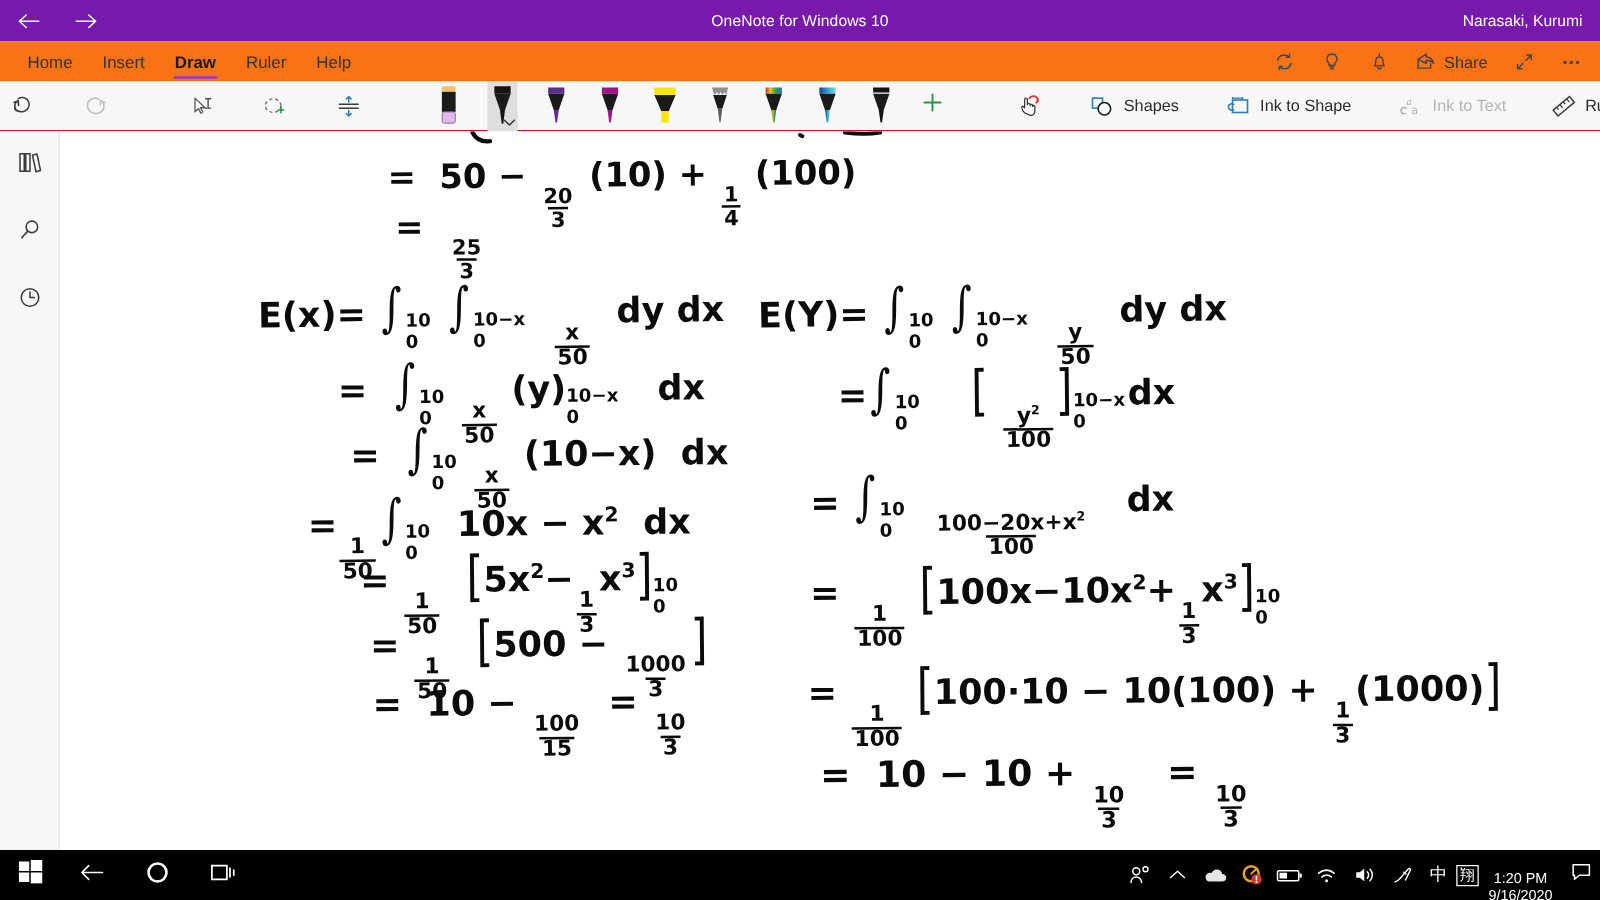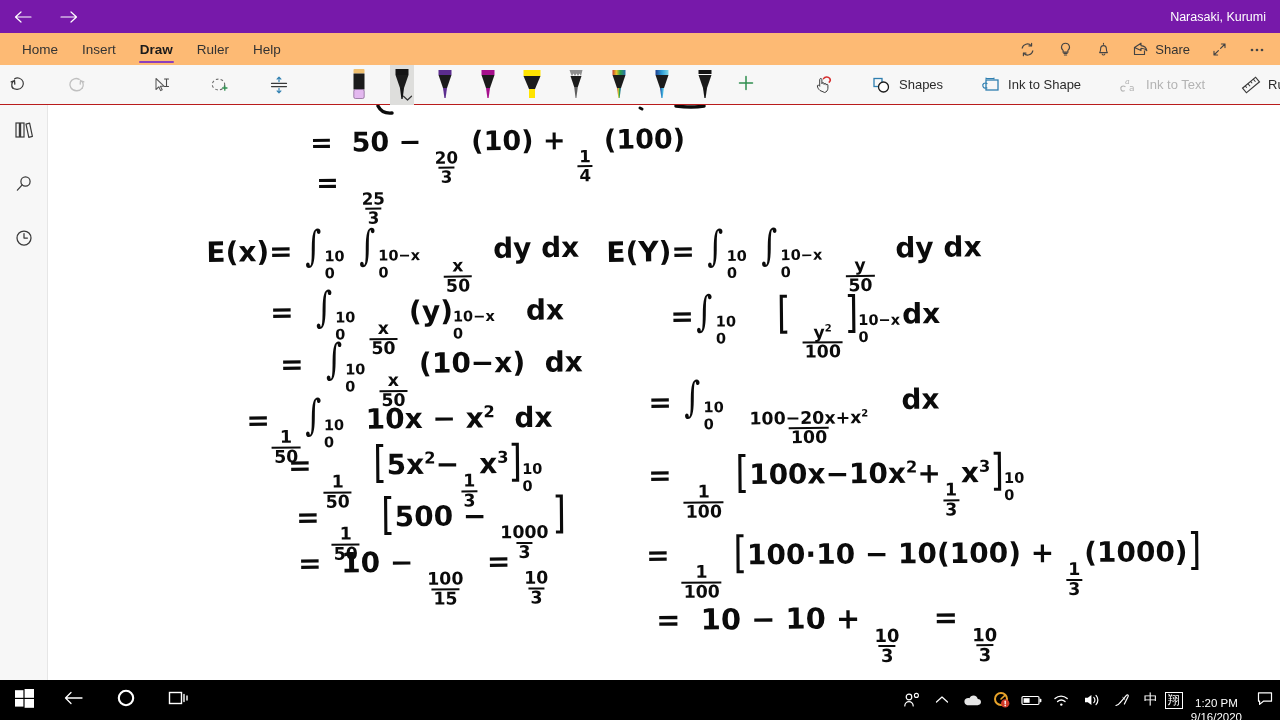--- a/index.html
+++ b/index.html
@@ -24,21 +24,21 @@
     position: absolute; left: 0; right: 0; text-align: center;
     font-size: 12.5px; letter-spacing: .1px; color: #fff; pointer-events: none;
   }
   .tb-user {
     position: absolute; right: 14px; font-size: 12.5px; color: #fff;
   }
 
   
   .ribbon-tabs {
     position: absolute; left: 0; top: 33px; width: 1280px; height: 32px;
-    background: #fdba74;
+    background: #f97316;
     display: flex; align-items: center;
   }
   .tab {
     position: relative; height: 32px; padding: 0 12px;
     display: flex; align-items: center; justify-content: center;
     font-size: 13.5px; color: #333; white-space: nowrap;
   }
   .tab:first-child { margin-left: 10px; }
   .tab.active { font-weight: bold; color: #1b1b1b; }
   .tab.active::after {
@@ -145,20 +145,21 @@
           </svg>
       </span>
     </div>
     <div class="tb-nav">
       <span>
         <svg width="20" height="16" viewBox="0 0 20 16">
             <path d="M12 3 L17.5 8 L12 13 M17.5 8 L2 8" stroke="#fff" stroke-width="1.2" fill="none" stroke-linecap="round" stroke-linejoin="round"></path>
           </svg>
       </span>
     </div>
+    <div class="tb-title">OneNote for Windows 10</div>
     <div class="tb-user">Narasaki, Kurumi</div>
   </div>
 
   <div class="ribbon-tabs">
     <div class="tab">Home</div>
     <div class="tab">Insert</div>
     <div class="tab active">Draw</div>
     <div class="tab">Ruler</div>
     <div class="tab">Help</div>
 

